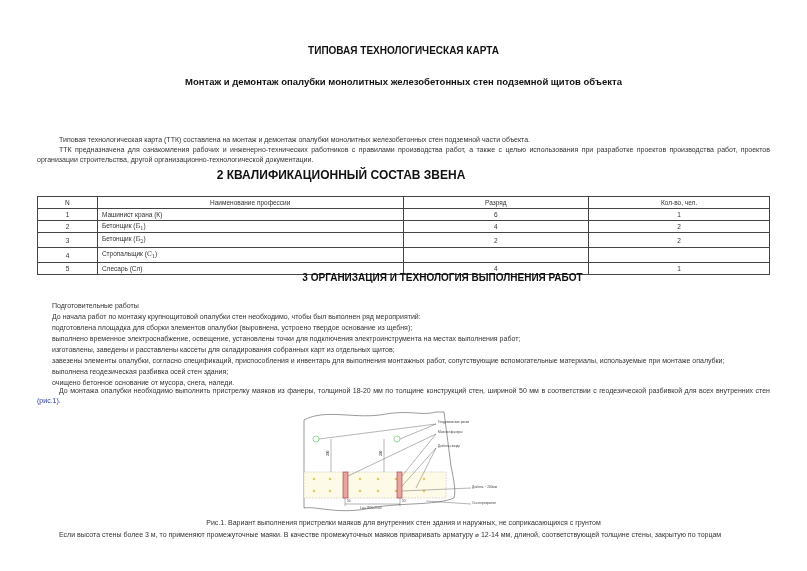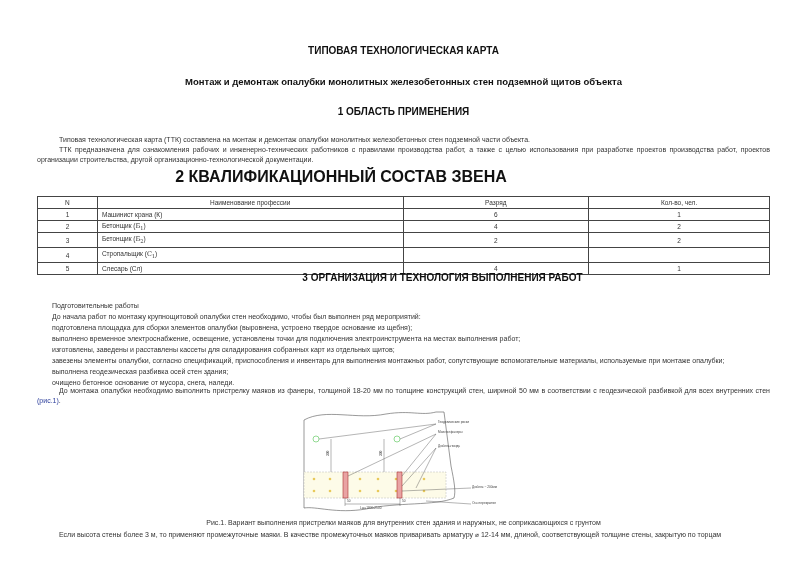--- a/index.html
+++ b/index.html
@@ -5,21 +5,21 @@
   html, body { margin: 0; padding: 0; background: #ffffff; }
   body {
     width: 807px; height: 571px; overflow: hidden; position: relative;
     font-family: "Liberation Sans", sans-serif; color: #222;
   }
   .page { position: absolute; left: 0; top: 8px; width: 807px; height: 571px; }
   .h-center { position: absolute; left: 0; width: 807px; text-align: center; font-weight: bold; color: #111; }
   .title { top: 37px; font-size: 10px; }
   .subtitle { top: 68px; font-size: 9.5px; }
   .sec1 { top: 98px; font-size: 10px; }
-  .sec2 { top: 160px; font-size: 16px; left: 0; width: 682px; }
+  .sec2 { top: 160px; font-size: 12px; left: 0; width: 682px; }
   .sec3 { top: 264px; font-size: 10px; padding-left: 39px; }
   .para { position: absolute; font-size: 7px; line-height: 10px; color: #333; }
   .indent { text-indent: 22px; }
   .justify { text-align: justify; }
   table.prof {
     position: absolute; left: 37px; top: 188px; width: 733px;
     border-collapse: collapse; font-size: 6.5px; color: #333;
   }
   table.prof td, table.prof th {
     border: 1px solid #444; height: 11px; padding: 0 4px; font-weight: normal;
@@ -34,21 +34,20 @@
   .caption { position: absolute; left: 0; width: 807px; top: 511px; text-align: center; font-size: 7px; color: #333; }
 </style>
 </head>
 <body>
 
 <div class="page">
 
   <div class="h-center title">ТИПОВАЯ ТЕХНОЛОГИЧЕСКАЯ КАРТА</div>
   <div class="h-center subtitle">Монтаж и демонтаж опалубки монолитных железобетонных стен подземной щитов объекта</div>
 
-  <div class="h-center sec1">1 ОБЛАСТЬ ПРИМЕНЕНИЯ</div>
   <div class="para indent" style="left:37px; top:127px; width:733px;">Типовая технологическая карта (ТТК) составлена на монтаж и демонтаж опалубки монолитных железобетонных стен подземной части объекта.</div>
   <div class="para indent justify" style="left:37px; top:137px; width:733px;">ТТК предназначена для ознакомления рабочих и инженерно-технических работников с правилами производства работ, а также с целью использования при разработке проектов производства работ, проектов организации строительства, другой организационно-технологической документации.</div>
 
   <div class="h-center sec2">2 КВАЛИФИКАЦИОННЫЙ СОСТАВ ЗВЕНА</div>
 
   <table class="prof">
     <colgroup>
       <col style="width:60px">
         <col style="width:306px">
         <col style="width:186px">

